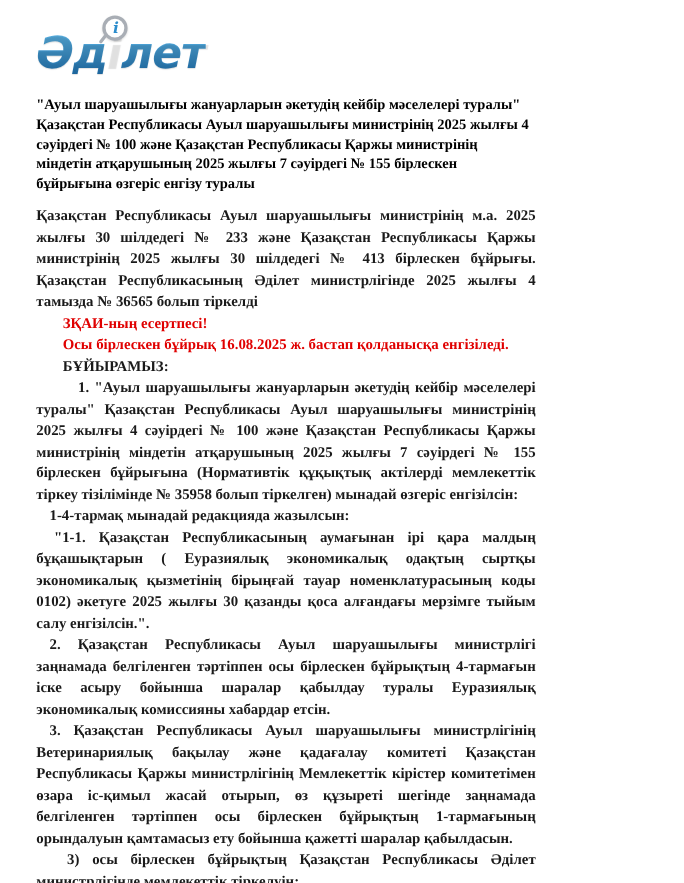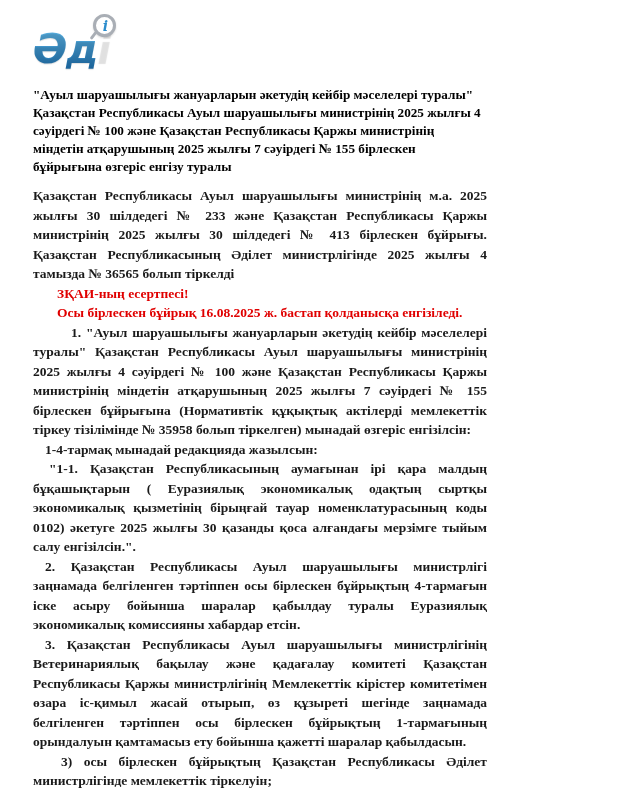--- a/index.html
+++ b/index.html
@@ -92,29 +92,30 @@
   .ind-md{text-indent:16px;}
   .ind-lg{text-indent:28px;}
   .ind-xl{text-indent:38px;}
 </style>
 </head>
 <body>
 
 <div class="page">
 
   <div class="logo">
-    <span class="logo-text"><span>Әд</span><span class="logo-i"><span>і</span><span class="lens">i</span></span></span>
+    <span class="logo-text"><span>Әд</span><span class="logo-i"><span>і</span><span class="lens">i</span></span><span>лет</span></span>
   </div>
 
   <h1 class="title">"Ауыл шаруашылығы жануарларын әкетудің кейбір мәселелері туралы" Қазақстан Республикасы Ауыл шаруашылығы министрінің 2025 жылғы 4 сәуірдегі № 100 және Қазақстан Республикасы Қаржы министрінің міндетін атқарушының 2025 жылғы 7 сәуірдегі № 155 бірлескен бұйрығына өзгеріс енгізу туралы</h1>
 
   <div class="body-text">
     <p class="just">Қазақстан Республикасы Ауыл шаруашылығы министрінің м.а. 2025 жылғы 30 шілдедегі № 233 және Қазақстан Республикасы Қаржы министрінің 2025 жылғы 30 шілдедегі № 413 бірлескен бұйрығы. Қазақстан Республикасының Әділет министрлігінде 2025 жылғы 4 тамызда № 36565 болып тіркелді</p>
     <p class="red pad-24">ЗҚАИ-ның есертпесі!</p>
     <p class="red pad-24">Осы бірлескен бұйрық 16.08.2025 ж. бастап қолданысқа енгізіледі.</p>
+    <p class="pad-24">БҰЙЫРАМЫЗ:</p>
     <p class="just ind-xl">1. "Ауыл шаруашылығы жануарларын әкетудің кейбір мәселелері туралы" Қазақстан Республикасы Ауыл шаруашылығы министрінің 2025 жылғы 4 сәуірдегі № 100 және Қазақстан Республикасы Қаржы министрінің міндетін атқарушының 2025 жылғы 7 сәуірдегі № 155 бірлескен бұйрығына (Нормативтік құқықтық актілерді мемлекеттік тіркеу тізілімінде № 35958 болып тіркелген) мынадай өзгеріс енгізілсін:</p>
     <p class="just ind-sm">1-4-тармақ мынадай редакцияда жазылсын:</p>
     <p class="just ind-md">"1-1. Қазақстан Республикасының аумағынан ірі қара малдың бұқашықтарын ( Еуразиялық экономикалық одақтың сыртқы экономикалық қызметінің бірыңғай тауар номенклатурасының коды 0102) әкетуге 2025 жылғы 30 қазанды қоса алғандағы мерзімге тыйым салу енгізілсін.".</p>
     <p class="just ind-sm">2. Қазақстан Республикасы Ауыл шаруашылығы министрлігі заңнамада белгіленген тәртіппен осы бірлескен бұйрықтың 4-тармағын іске асыру бойынша шаралар қабылдау туралы Еуразиялық экономикалық комиссияны хабардар етсін.</p>
     <p class="just ind-sm">3. Қазақстан Республикасы Ауыл шаруашылығы министрлігінің Ветеринариялық бақылау және қадағалау комитеті Қазақстан Республикасы Қаржы министрлігінің Мемлекеттік кірістер комитетімен өзара іс-қимыл жасай отырып, өз құзыреті шегінде заңнамада белгіленген тәртіппен осы бірлескен бұйрықтың 1-тармағының орындалуын қамтамасыз ету бойынша қажетті шаралар қабылдасын.</p>
     <p class="just ind-lg">3) осы бірлескен бұйрықтың Қазақстан Республикасы Әділет министрлігінде мемлекеттік тіркелуін;</p>
   </div>
 
 </div>
 

